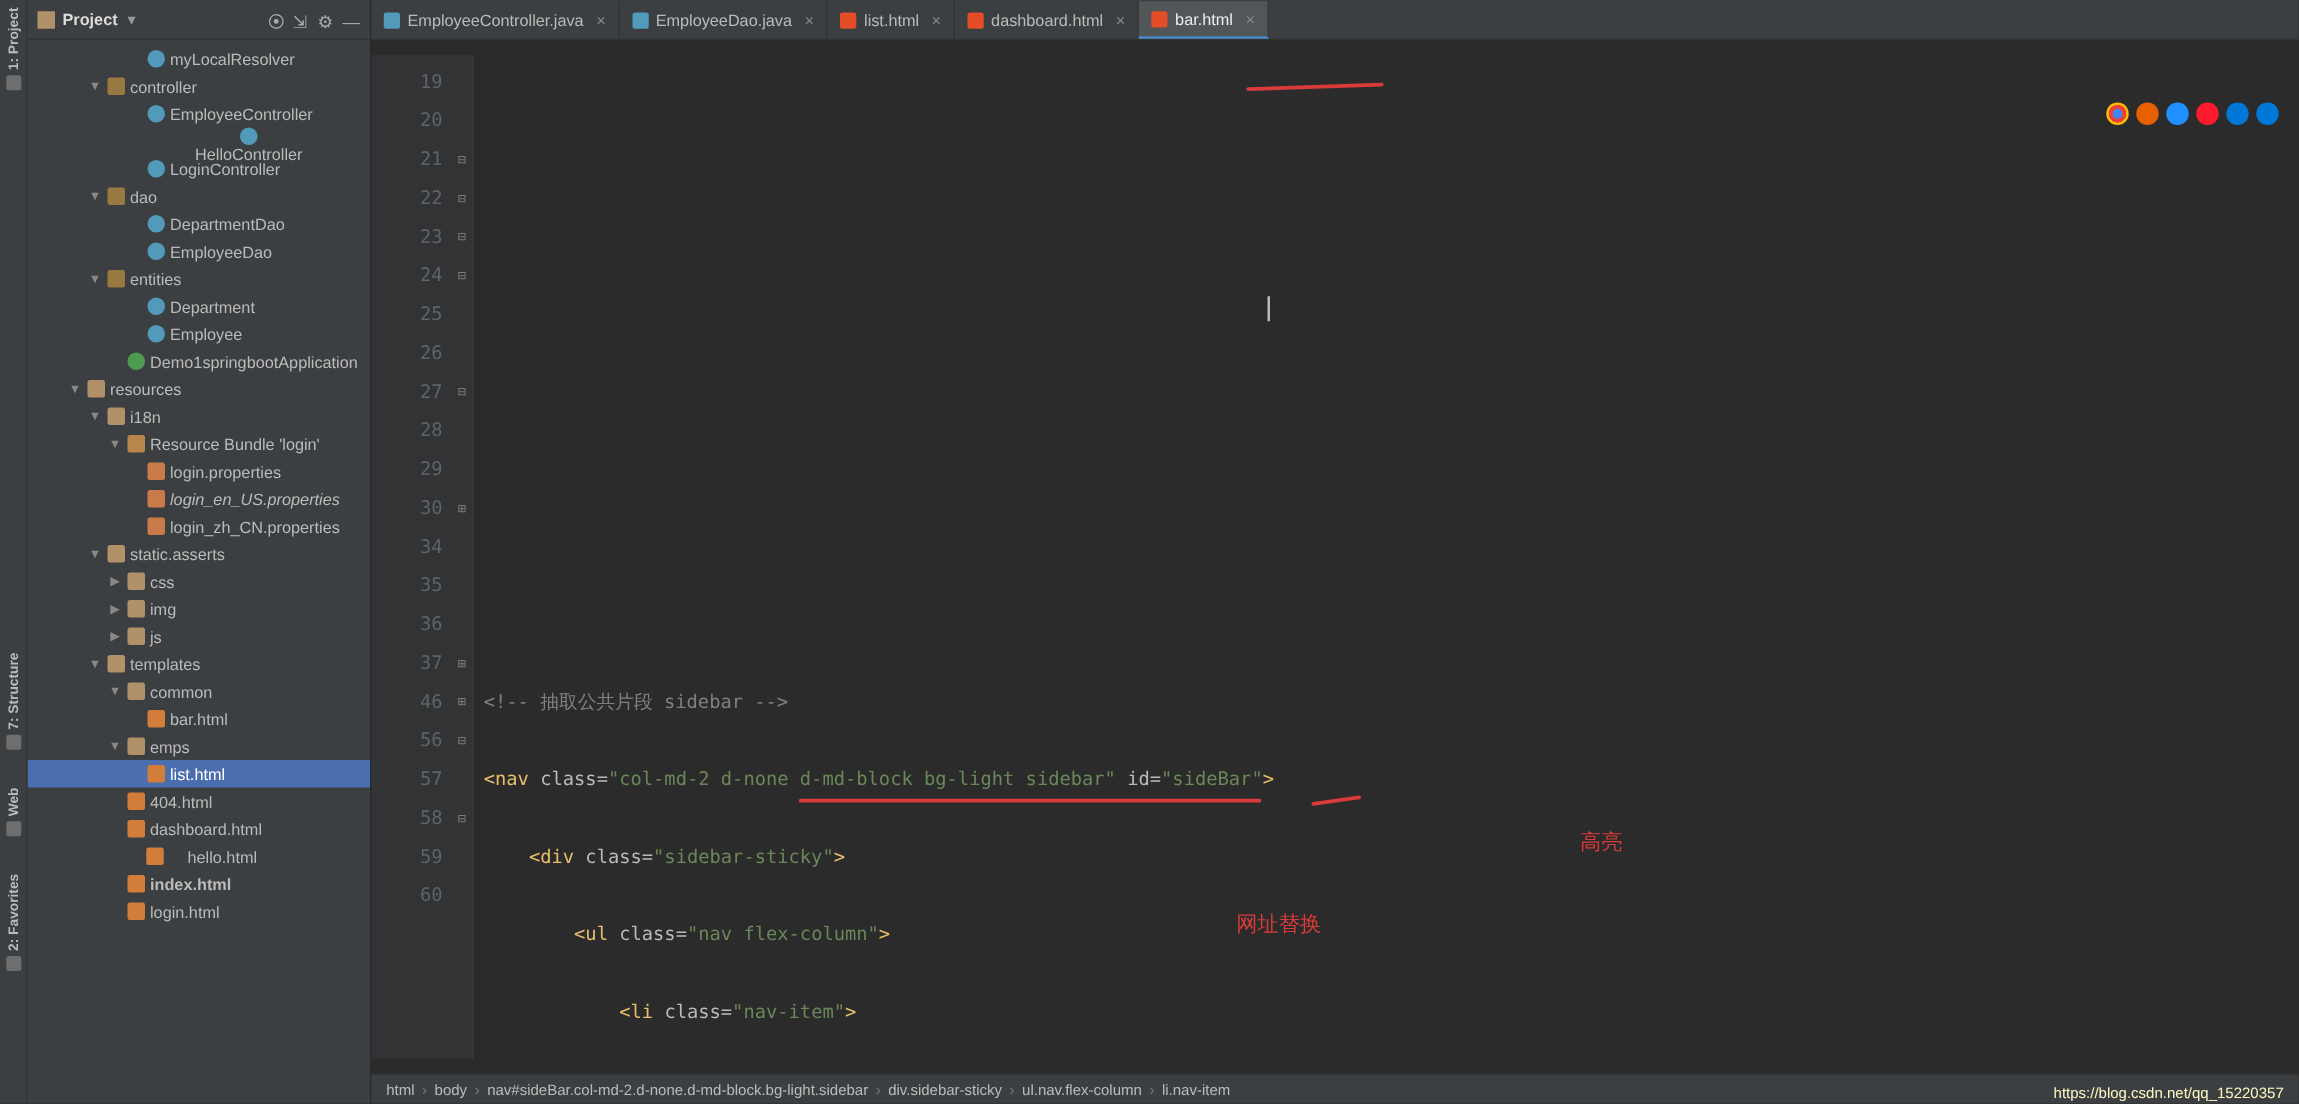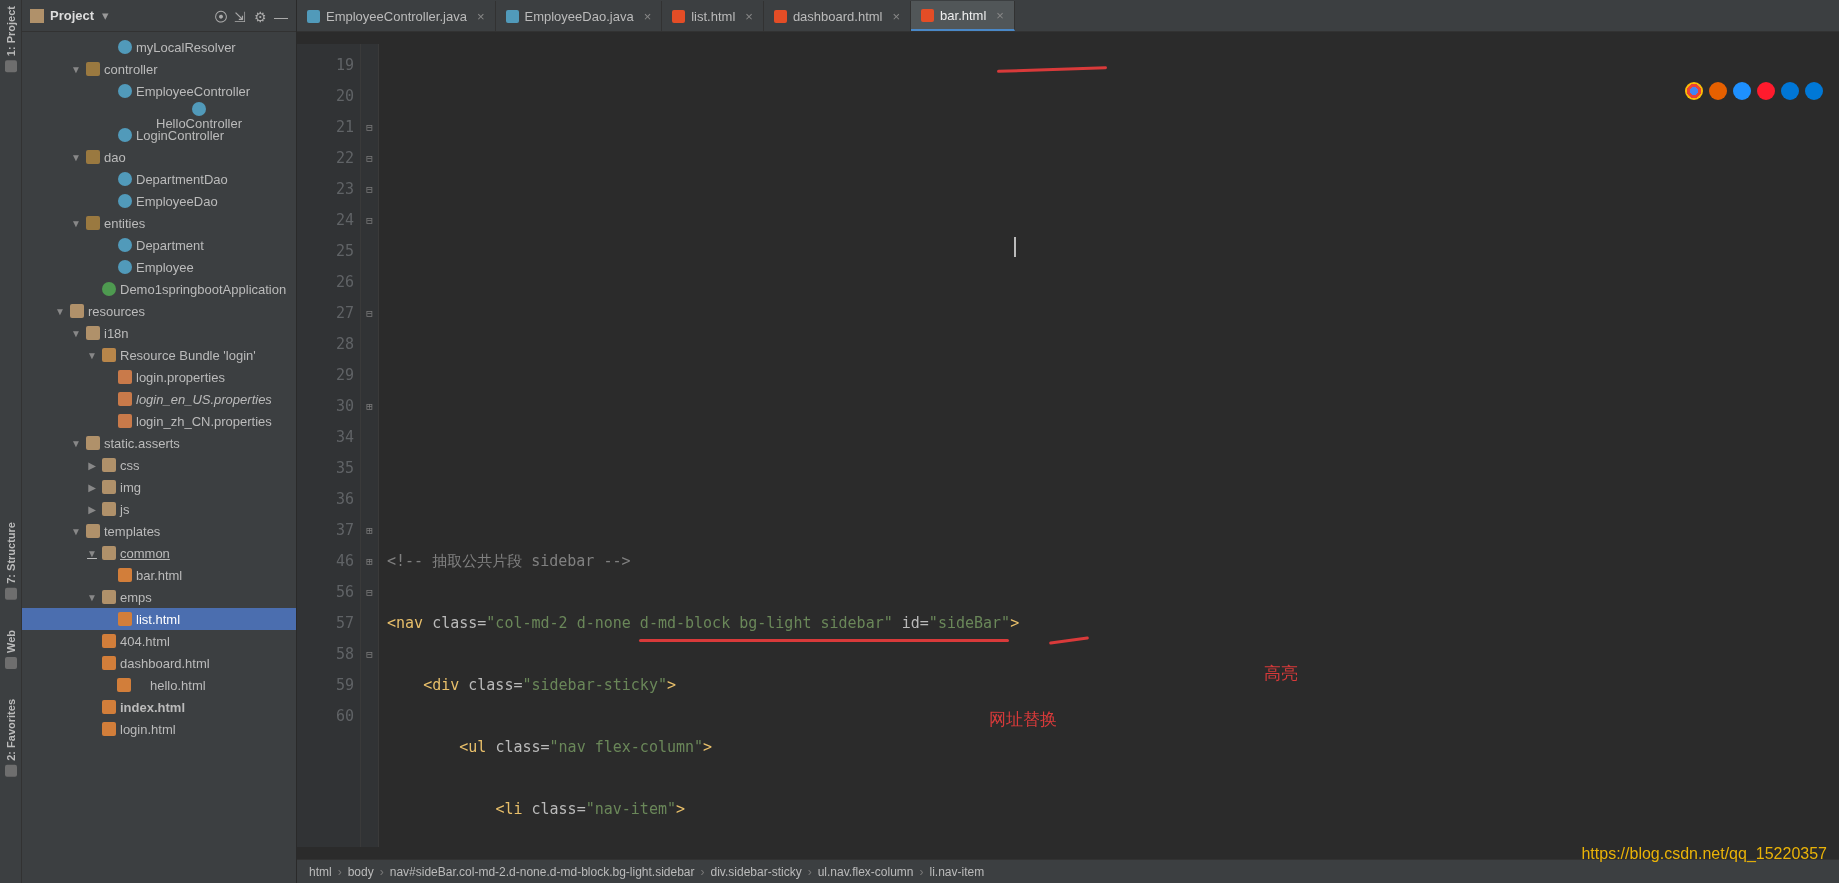--- a/index.html
+++ b/index.html
@@ -122,21 +122,21 @@
 
 .breadcrumb {
   height:24px; background:#3c3f41; border-top:1px solid #323232;
   display:flex; align-items:center; padding:0 12px; gap:6px;
   font-size:12px; color:#bbbbbb;
 }
 .breadcrumb .sep { color:#777; }
 
 
 .watermark {
-  position:absolute; right:12px; bottom:20px; font-size:16px; color:#eab308;
+  position:absolute; right:12px; bottom:2px; font-size:12px; color:#fef9c3;
 }
 
 
 .c-tag { color:#e8bf6a; }
 .c-attr { color:#bababa; }
 .c-str { color:#6a8759; }
 .c-cmt { color:#808080; }
 </style>
 </head>
 <body>
@@ -282,21 +282,21 @@
         <div class="tree-item" style="padding-left: 64px;">
           <span class="arrow closed"></span>
           <span class="file-ic ic-folder"></span>
           <span class="tree-label">js</span>
         </div>
         <div class="tree-item" style="padding-left: 48px;">
           <span class="arrow open"></span>
           <span class="file-ic ic-folder"></span>
           <span class="tree-label">templates</span>
         </div>
-        <div class="tree-item" style="padding-left: 64px; text-decoration: underline;">
+        <div class="tree-item" style="padding-left: 64px;">
           <span class="arrow open"></span>
           <span class="file-ic ic-folder"></span>
           <span class="tree-label">common</span>
         </div>
         <div class="tree-item" style="padding-left: 80px;">
           <span class="arrow none"></span>
           <span class="file-ic ic-html"></span>
           <span class="tree-label">bar.html</span>
         </div>
         <div class="tree-item" style="padding-left: 64px;">
@@ -429,21 +429,21 @@
           <span style="background:#ff1b2d"></span>
           <span style="background:#0076d6"></span>
           <span style="background:#0078d7"></span>
         </div>
 
         
         <div class="red-line" style="left:618px;top:24px;width:110px;transform:rotate(-2deg)"></div>
         <div class="red-line" style="left:260px;top:595px;width:370px"></div>
         <div class="red-line" style="left:670px;top:595px;width:40px;transform:rotate(-8deg)"></div>
         <div class="red-text" style="left:885px;top:614px">高亮</div>
-        <div class="red-text" style="left:610px;top:660px">网址替换</div>
+        <div class="red-text" style="left:610px;top:680px">网址替换</div>
 
 
 <div class="code-line"></div>
 <div class="code-line"><span class="c-cmt">&lt;!-- 抽取公共片段 sidebar --&gt;</span></div>
 <div class="code-line"><span class="c-tag">&lt;nav </span><span class="c-attr">class=</span><span class="c-str">"col-md-2 d-none d-md-block bg-light sidebar"</span> <span class="c-attr">id=</span><span class="c-str">"sideBar"</span><span class="c-tag">&gt;</span></div>
 <div class="code-line">    <span class="c-tag">&lt;div </span><span class="c-attr">class=</span><span class="c-str">"sidebar-sticky"</span><span class="c-tag">&gt;</span></div>
 <div class="code-line">        <span class="c-tag">&lt;ul </span><span class="c-attr">class=</span><span class="c-str">"nav flex-column"</span><span class="c-tag">&gt;</span></div>
 <div class="code-line">            <span class="c-tag">&lt;li </span><span class="c-attr">class=</span><span class="c-str">"nav-item"</span><span class="c-tag">&gt;</span></div>
 <div class="code-line"><span class="c-cmt">&lt;!--</span>                    <span class="c-cmt">href="#"网页链接地址，改成main.html，并根据页面引用变量activeUri（页面引用时传入）的值来动态高</span></div>
 

